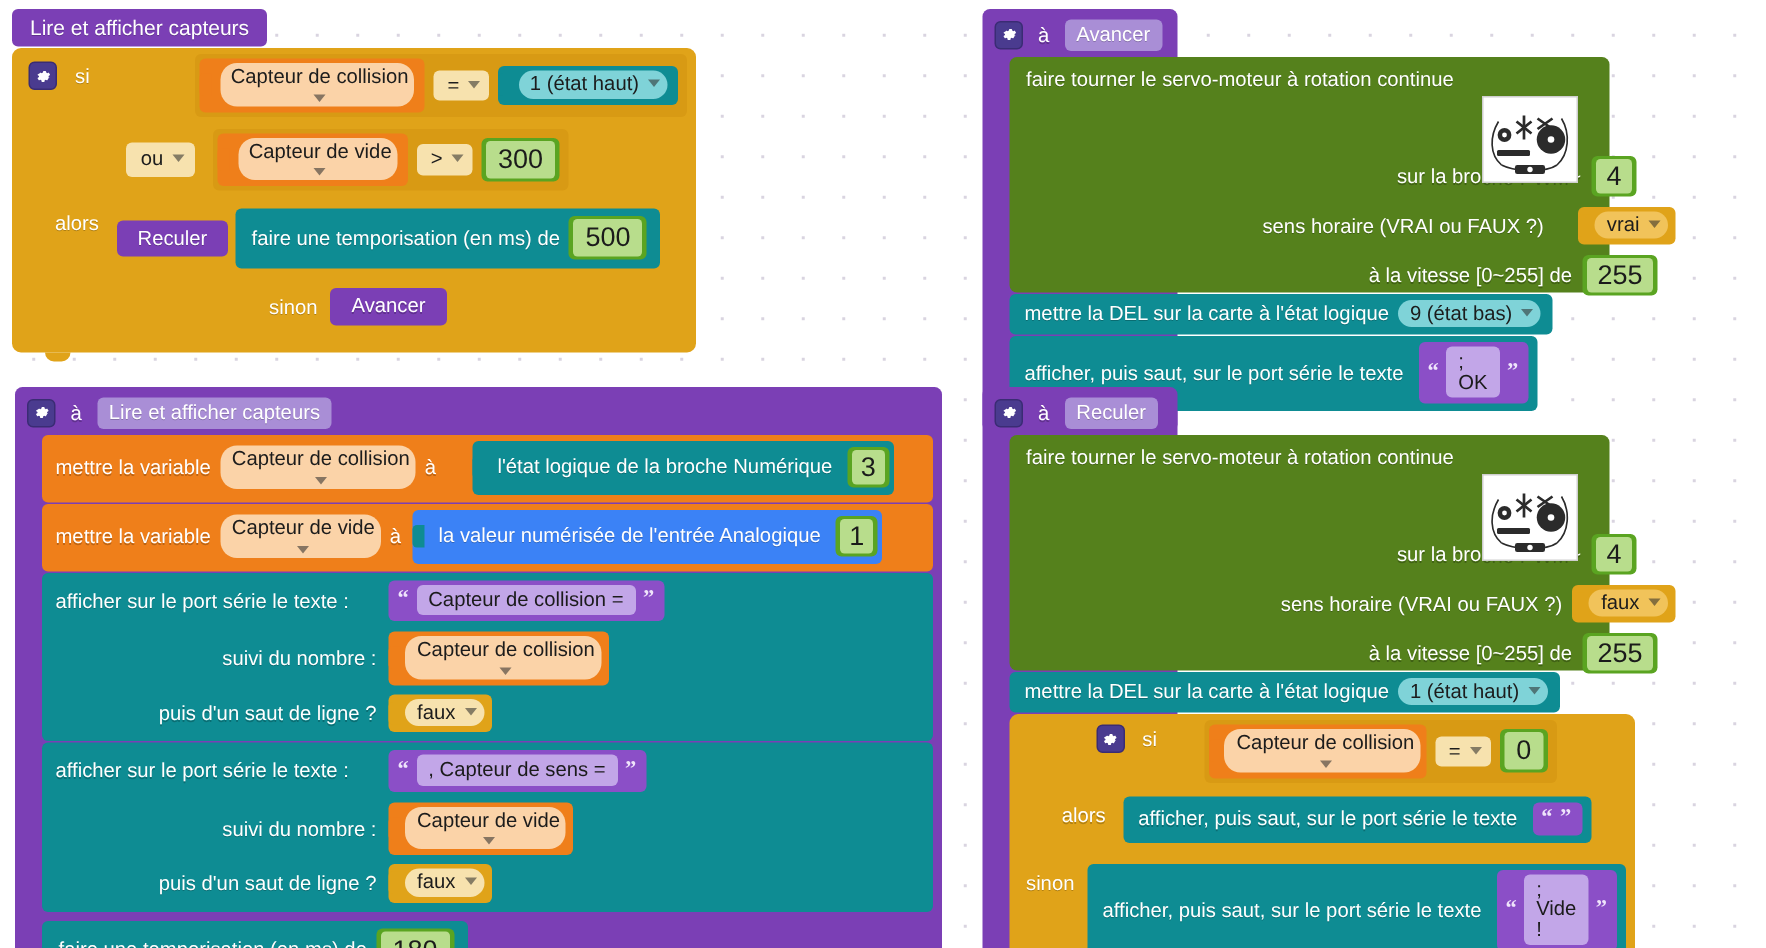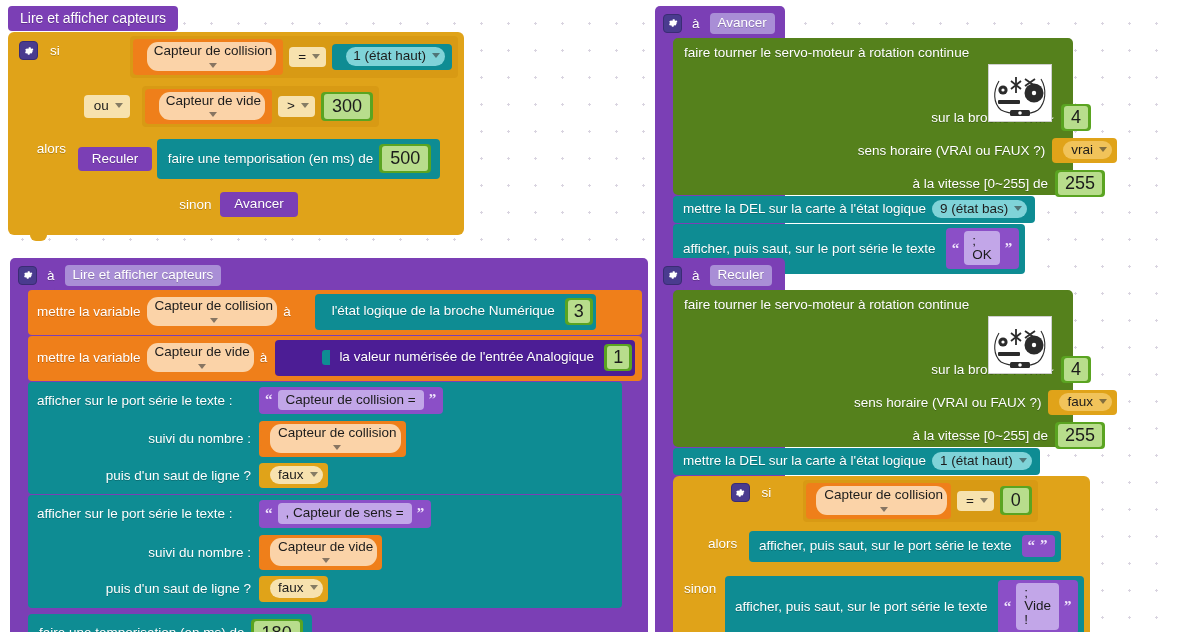--- a/index.html
+++ b/index.html
@@ -339,21 +339,21 @@
       </div>
 
       
       <div class="row" style="background:#ef7f1a; border-radius:4px; margin-bottom:1px;">
         <span class="lbl">mettre la variable</span>
         <span class="field f-var" style="background:#fbd3a8; padding:2px 4px 3px 8px;">
           <span>Capteur de vide</span>
           <span class="caret dk"></span>
         </span>
         <span class="lbl">à</span>
-        <div class="rep" style="background:#4c1d95; margin-left:2px;padding-left:47px;">
+        <div class="rep" style="background:#3b82f6; margin-left:2px;">
           <span class="tab" style="background:#0e8c93;"></span>
           <span class="body" style="padding:4px 3px 5px 10px;">
             <span class="lbl">la valeur numérisée de l'entrée Analogique</span>
             <span class="num" style="margin-left:6px;">
               <span class="inner" style="padding:2px 6px 3px 6px;">1</span>
             </span>
           </span>
         </div>
       </div>
 
@@ -485,21 +485,21 @@
 
         <div class="motor-arg" style="margin-top:40px; padding-right:0;">
           <span class="t">sur la broche PWM~</span>
           <span class="num" style="margin-right:-18px;">
             <span class="inner" style="padding:2px 7px 3px 7px;">4</span>
           </span>
         </div>
 
         <div class="motor-arg" style="padding-right:0; margin-top:3px;">
           <span class="t">sens horaire (VRAI ou FAUX ?)</span>
-          <div class="rep" style="background:#e0a319; margin-right:-44px;">
+          <div class="rep" style="background:#e0a319; margin-right:-44px;margin-left:16px;">
             <span class="tab" style="background:#e0a319;"></span>
             <span class="body" style="padding:3px 5px 4px 4px;">
               <span class="field f-sel" style="background:#f1c35a; padding:2px 4px 3px 8px;">
                 <span>vrai</span>
                 <span class="caret dk"></span>
               </span>
             </span>
           </div>
         </div>
 

